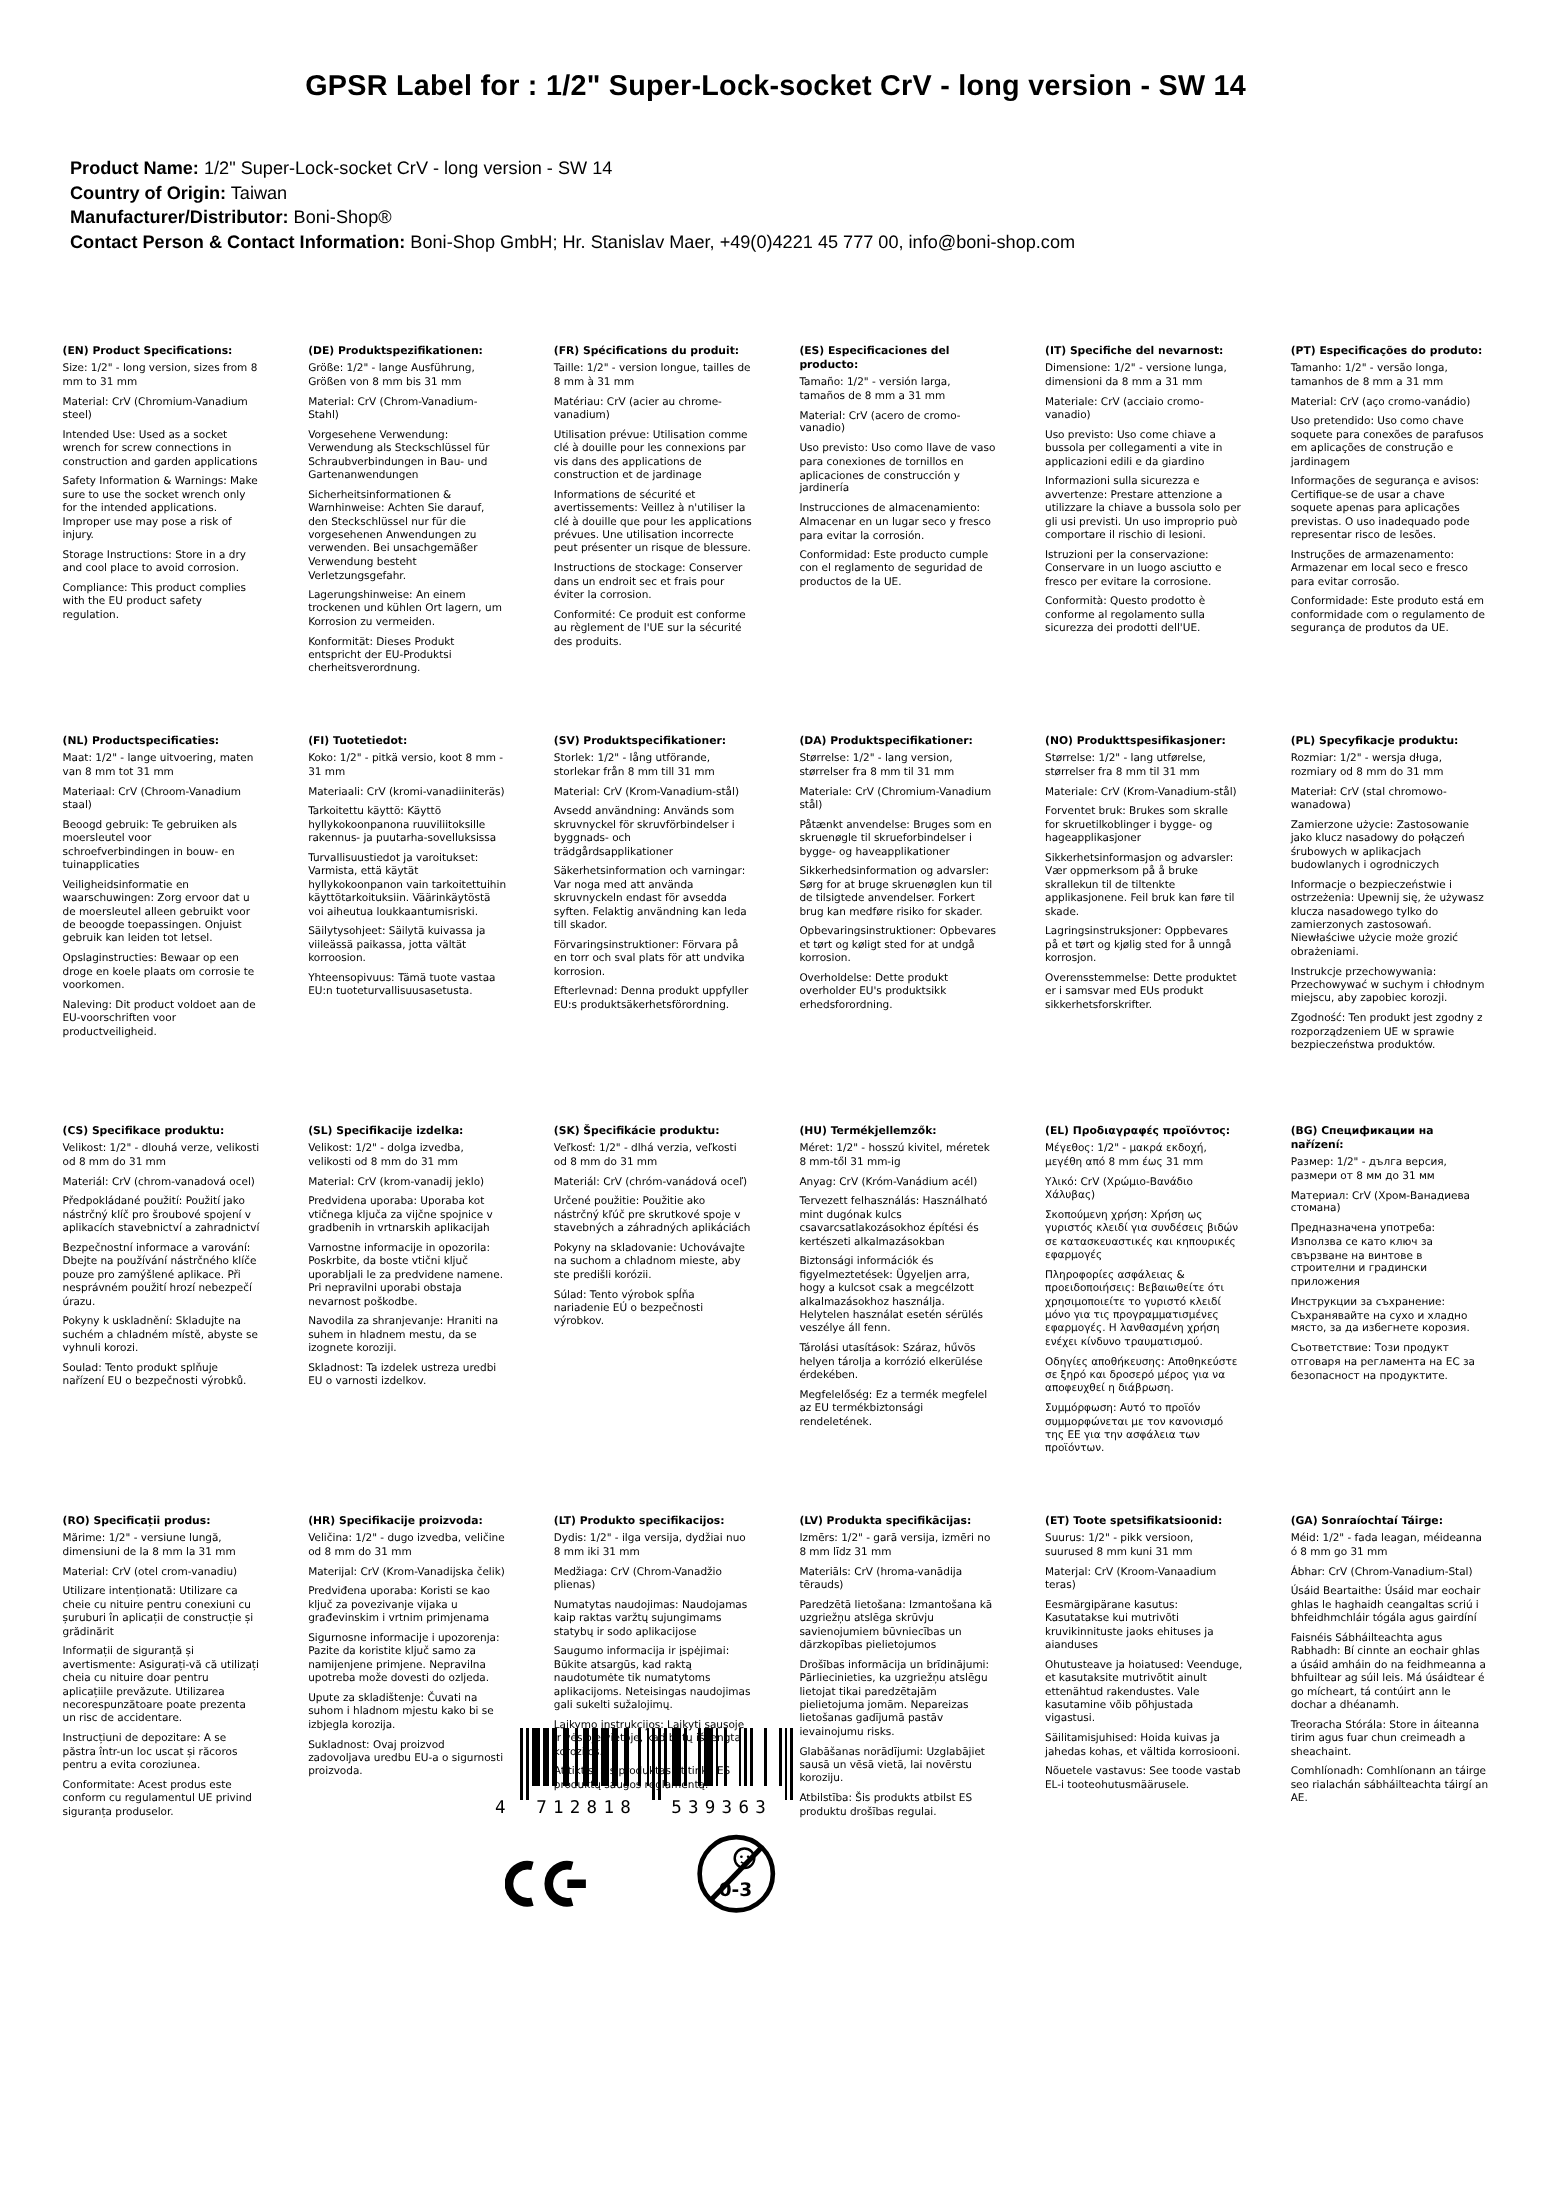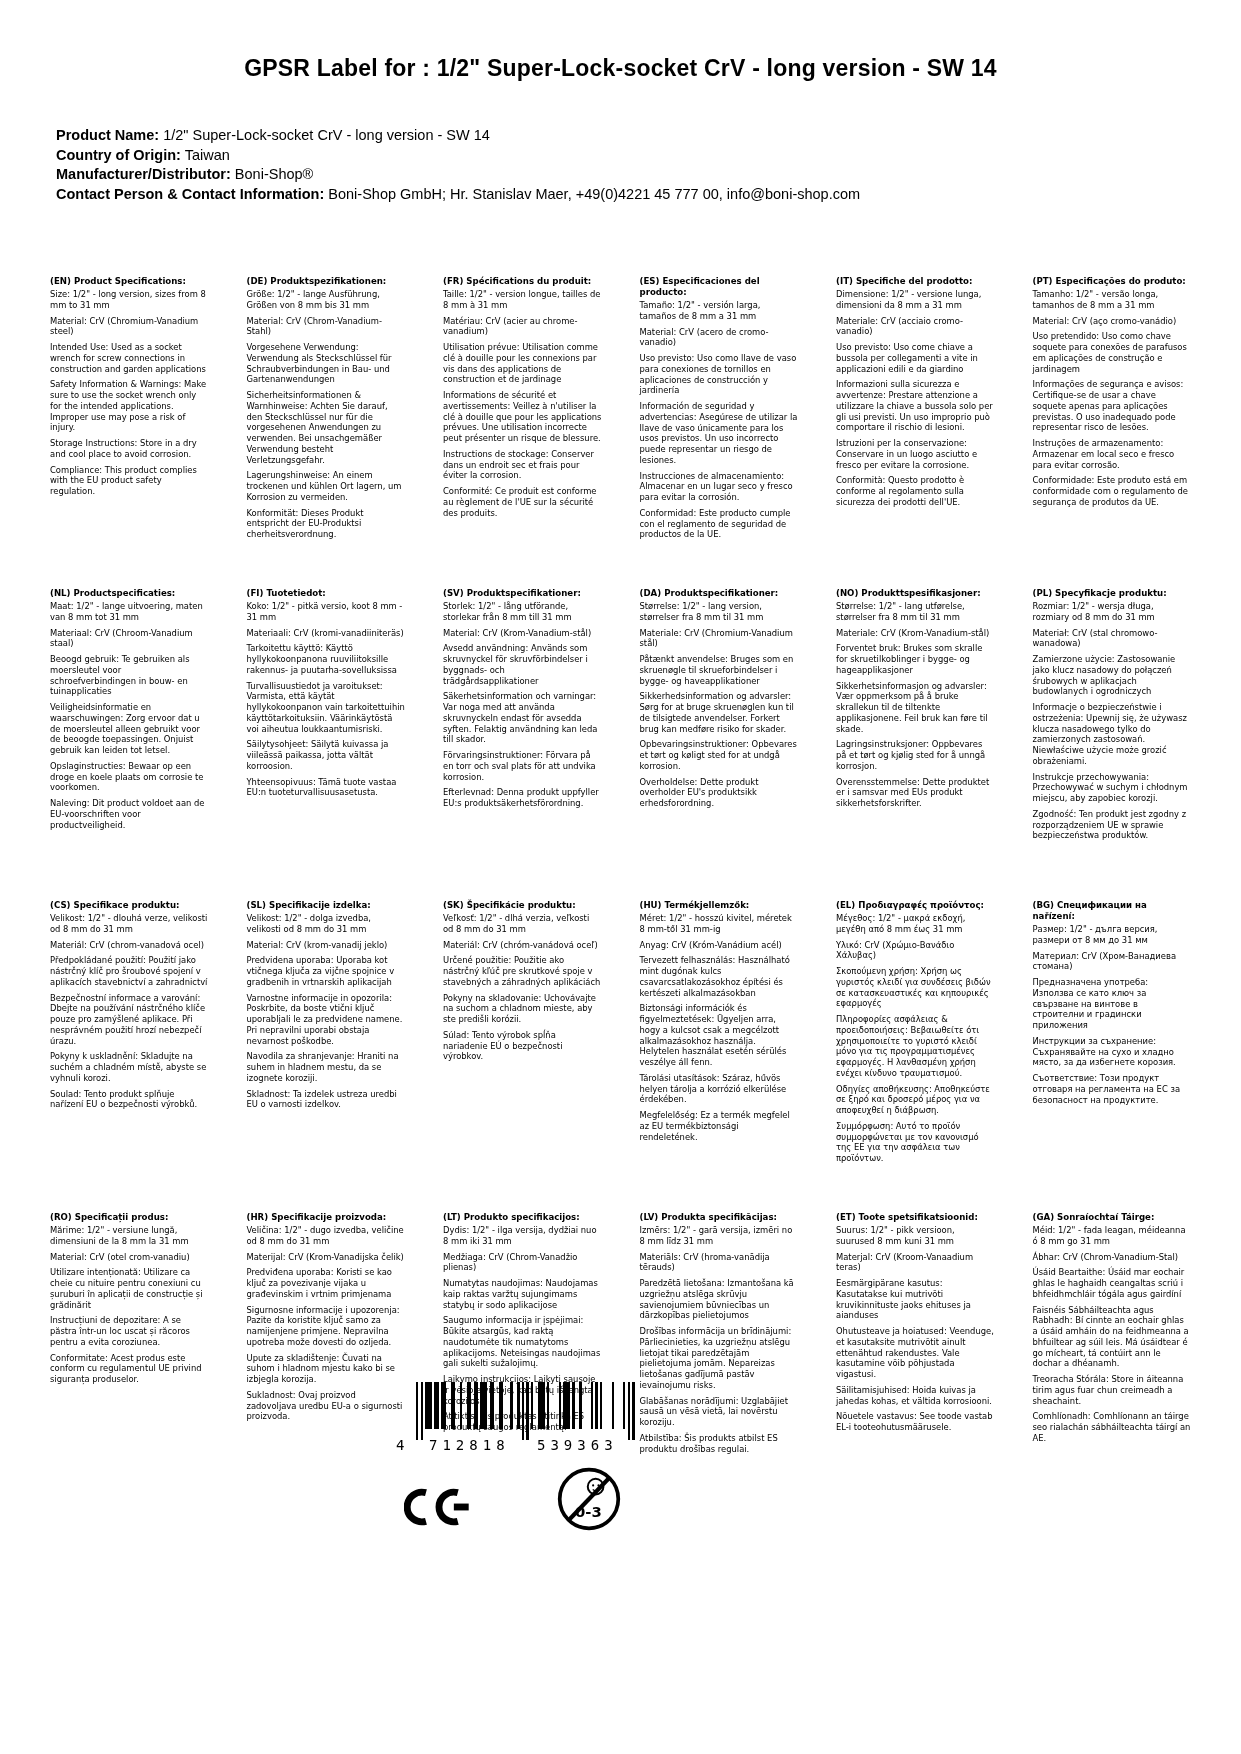--- a/index.html
+++ b/index.html
@@ -72,26 +72,25 @@
         <p class="block-par">Utilisation prévue: Utilisation comme clé à douille pour les connexions par vis dans des applications de construction et de jardinage</p>
         <p class="block-par">Informations de sécurité et avertissements: Veillez à n'utiliser la clé à douille que pour les applications prévues. Une utilisation incorrecte peut présenter un risque de blessure.</p>
         <p class="block-par">Instructions de stockage: Conserver dans un endroit sec et frais pour éviter la corrosion.</p>
         <p class="block-par">Conformité: Ce produit est conforme au règlement de l'UE sur la sécurité des produits.</p>
       </div>
       <div class="lang-block">
         <div class="block-title">(ES) Especificaciones del producto:</div>
         <p class="block-par">Tamaño: 1/2" - versión larga, tamaños de 8 mm a 31 mm</p>
         <p class="block-par">Material: CrV (acero de cromo-vanadio)</p>
         <p class="block-par">Uso previsto: Uso como llave de vaso para conexiones de tornillos en aplicaciones de construcción y jardinería</p>
-        <p class="block-par">Información de seguridad y advertencias: Asegúrese de utilizar la llave de vaso únicamente para los usos previstos. Un uso incorrecto puede representar un riesgo de lesiones.</p>
         <p class="block-par">Instrucciones de almacenamiento: Almacenar en un lugar seco y fresco para evitar la corrosión.</p>
         <p class="block-par">Conformidad: Este producto cumple con el reglamento de seguridad de productos de la UE.</p>
       </div>
       <div class="lang-block">
-        <div class="block-title">(IT) Specifiche del prodotto:</div>
+        <div class="block-title">(IT) Specifiche del nevarnost:</div>
         <p class="block-par">Dimensione: 1/2" - versione lunga, dimensioni da 8 mm a 31 mm</p>
         <p class="block-par">Materiale: CrV (acciaio cromo-vanadio)</p>
         <p class="block-par">Uso previsto: Uso come chiave a bussola per collegamenti a vite in applicazioni edili e da giardino</p>
         <p class="block-par">Informazioni sulla sicurezza e avvertenze: Prestare attenzione a utilizzare la chiave a bussola solo per gli usi previsti. Un uso improprio può comportare il rischio di lesioni.</p>
         <p class="block-par">Istruzioni per la conservazione: Conservare in un luogo asciutto e fresco per evitare la corrosione.</p>
         <p class="block-par">Conformità: Questo prodotto è conforme al regolamento sulla sicurezza dei prodotti dell'UE.</p>
       </div>
       <div class="lang-block">
         <div class="block-title">(PT) Especificações do produto:</div>
         <p class="block-par">Tamanho: 1/2" - versão longa, tamanhos de 8 mm a 31 mm</p>
@@ -205,20 +204,21 @@
         <p class="block-par">Материал: CrV (Хром-Ванадиева стомана)</p>
         <p class="block-par">Предназначена употреба: Използва се като ключ за свързване на винтове в строителни и градински приложения</p>
         <p class="block-par">Инструкции за съхранение: Съхранявайте на сухо и хладно място, за да избегнете корозия.</p>
         <p class="block-par">Съответствие: Този продукт отговаря на регламента на ЕС за безопасност на продуктите.</p>
       </div>
       <div class="lang-block">
         <div class="block-title">(RO) Specificații produs:</div>
         <p class="block-par">Mărime: 1/2" - versiune lungă, dimensiuni de la 8 mm la 31 mm</p>
         <p class="block-par">Material: CrV (otel crom-vanadiu)</p>
         <p class="block-par">Utilizare intenționată: Utilizare ca cheie cu nituire pentru conexiuni cu șuruburi în aplicații de construcție și grădinărit</p>
+        <p class="block-par">Informații de siguranță și avertismente: Asigurați-vă că utilizați cheia cu nituire doar pentru aplicațiile prevăzute. Utilizarea necorespunzătoare poate prezenta un risc de accidentare.</p>
         <p class="block-par">Instrucțiuni de depozitare: A se păstra într-un loc uscat și răcoros pentru a evita coroziunea.</p>
         <p class="block-par">Conformitate: Acest produs este conform cu regulamentul UE privind siguranța produselor.</p>
       </div>
       <div class="lang-block">
         <div class="block-title">(HR) Specifikacije proizvoda:</div>
         <p class="block-par">Veličina: 1/2" - dugo izvedba, veličine od 8 mm do 31 mm</p>
         <p class="block-par">Materijal: CrV (Krom-Vanadijska čelik)</p>
         <p class="block-par">Predviđena uporaba: Koristi se kao ključ za povezivanje vijaka u građevinskim i vrtnim primjenama</p>
         <p class="block-par">Sigurnosne informacije i upozorenja: Pazite da koristite ključ samo za namijenjene primjene. Nepravilna upotreba može dovesti do ozljeda.</p>
         <p class="block-par">Upute za skladištenje: Čuvati na suhom i hladnom mjestu kako bi se izbjegla korozija.</p>

